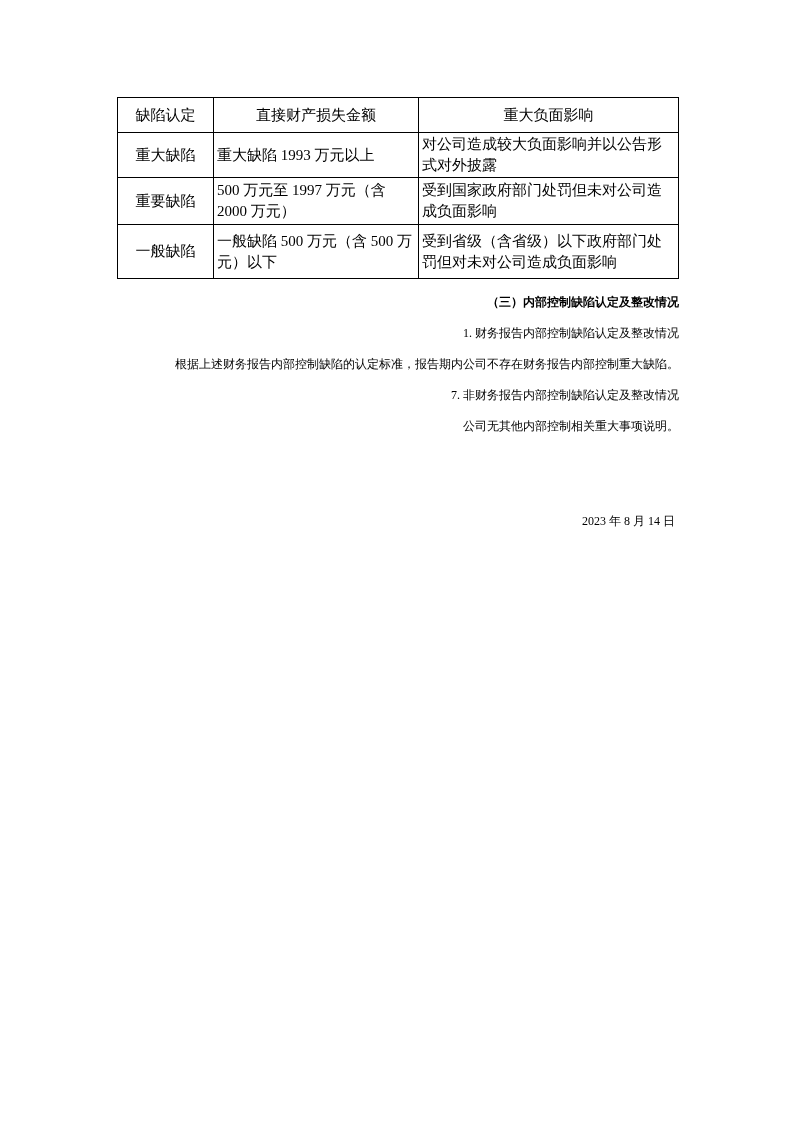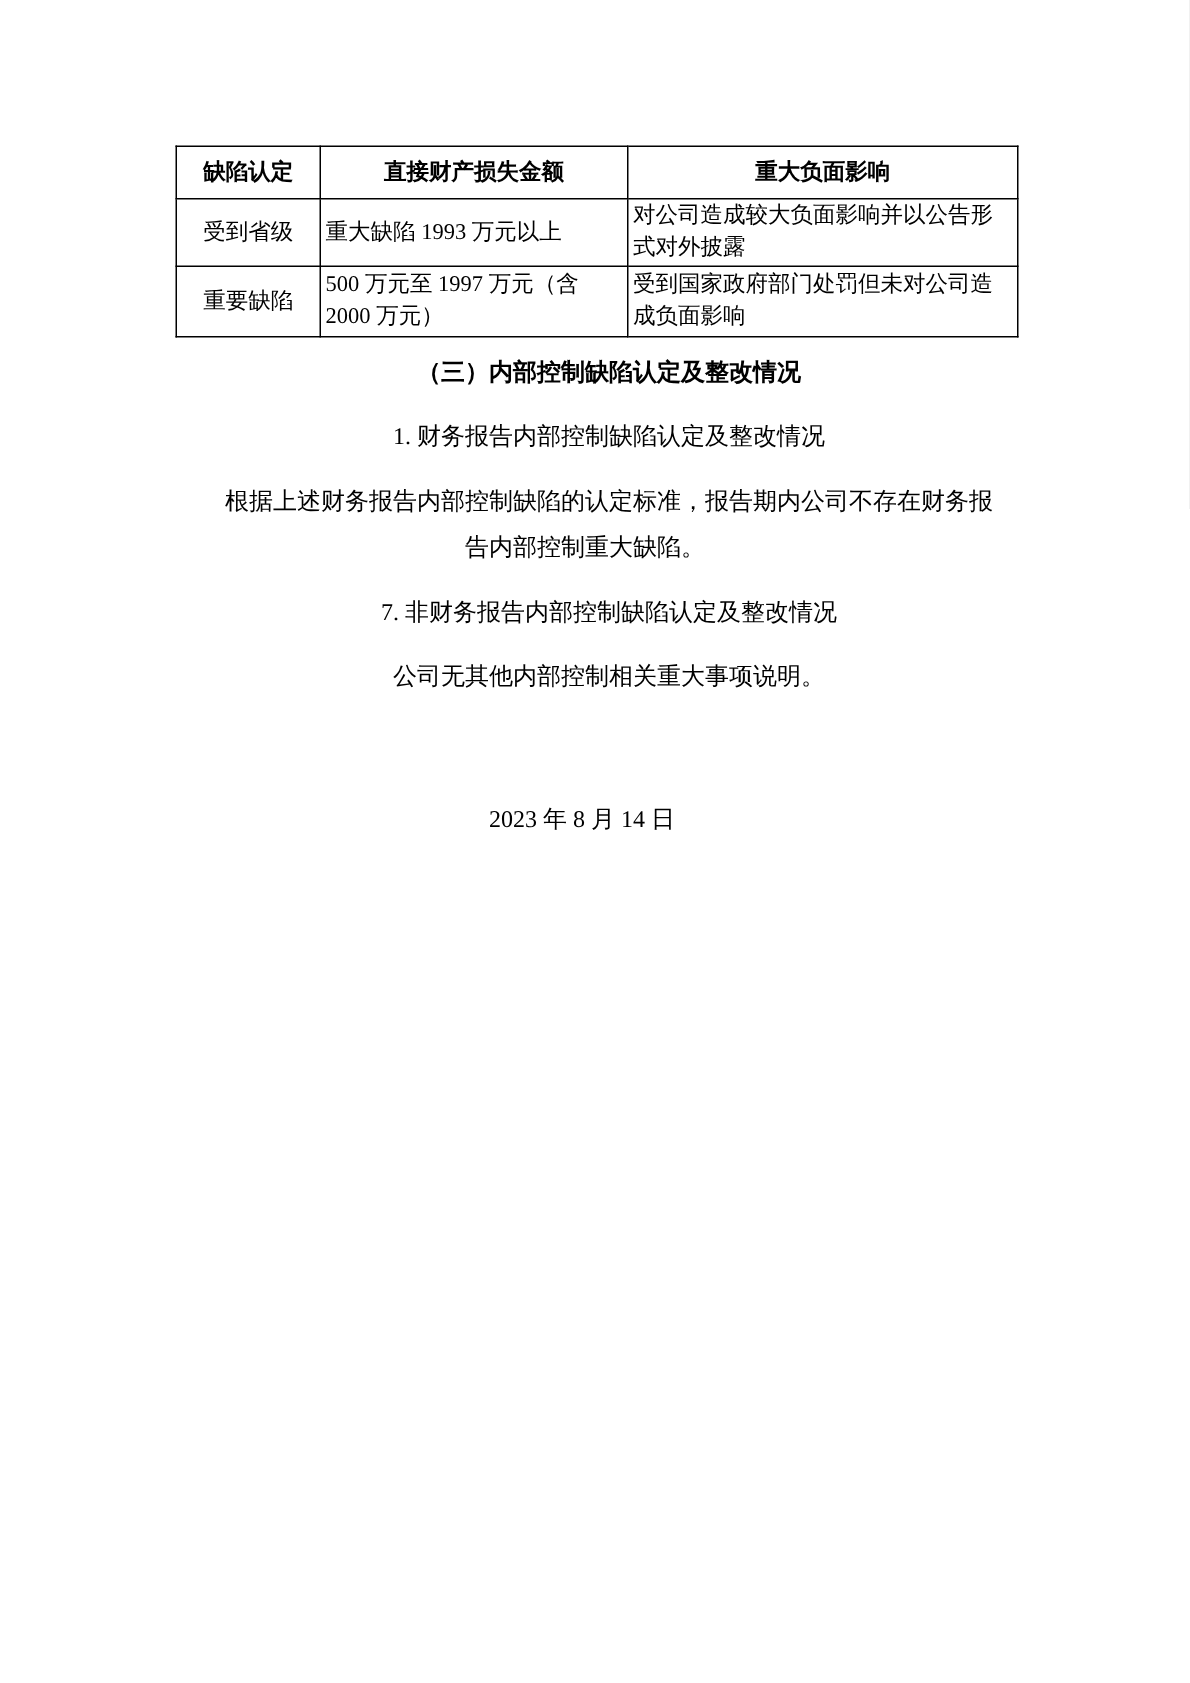--- a/index.html
+++ b/index.html
@@ -36,33 +36,32 @@
     padding: 1px 3px;
     line-height: 21px;
     vertical-align: middle;
     font-weight: normal;
     word-break: normal;
     overflow-wrap: break-word;
   }
   table.defect-table thead th {
     text-align: center;
     height: 35px;
-    font-weight: bold;
   }
   table.defect-table td.cell-center { text-align: center; }
   table.defect-table tbody tr.r1 td { height: 40px; }
   table.defect-table tbody tr.r2 td { height: 47px; }
   table.defect-table tbody tr.r3 td { height: 54px; }
 
   p.doc-line {
-    margin: 12px;
-    font-size: 16px;
+    margin: 0;
+    font-size: 12px;
     line-height: 31px;
     text-indent: 32px;
-    text-align: center;
+    text-align: right;
   }
   p.doc-heading {
     font-weight: bold;
   }
   p.heading-3 { margin-top: 8px; }
 
   .signature-block {
     margin-top: 64px;
     text-align: right;
     padding-right: 4px;
@@ -83,28 +82,33 @@
       </colgroup>
       <thead>
         <tr>
           <th>缺陷认定</th>
           <th>直接财产损失金额</th>
           <th>重大负面影响</th>
         </tr>
       </thead>
       <tbody>
         <tr class="r1">
-          <td class="cell-center">受到省级</td>
+          <td class="cell-center">重大缺陷</td>
           <td>重大缺陷 1993 万元以上</td>
           <td>对公司造成较大负面影响并以公告形式对外披露</td>
         </tr>
         <tr class="r2">
           <td class="cell-center">重要缺陷</td>
           <td>500 万元至 1997 万元（含 2000 万元）</td>
           <td>受到国家政府部门处罚但未对公司造成负面影响</td>
+        </tr>
+        <tr class="r3">
+          <td class="cell-center">一般缺陷</td>
+          <td>一般缺陷 500 万元（含 500 万元）以下</td>
+          <td>受到省级（含省级）以下政府部门处罚但对未对公司造成负面影响</td>
         </tr>
       </tbody>
     </table>
 
     <p class="doc-line doc-heading heading-3">（三）内部控制缺陷认定及整改情况</p>
     <p class="doc-line">1. 财务报告内部控制缺陷认定及整改情况</p>
     <p class="doc-line">根据上述财务报告内部控制缺陷的认定标准，报告期内公司不存在财务报告内部控制重大缺陷。</p>
     <p class="doc-line">7. 非财务报告内部控制缺陷认定及整改情况</p>
     <p class="doc-line">公司无其他内部控制相关重大事项说明。</p>
 

